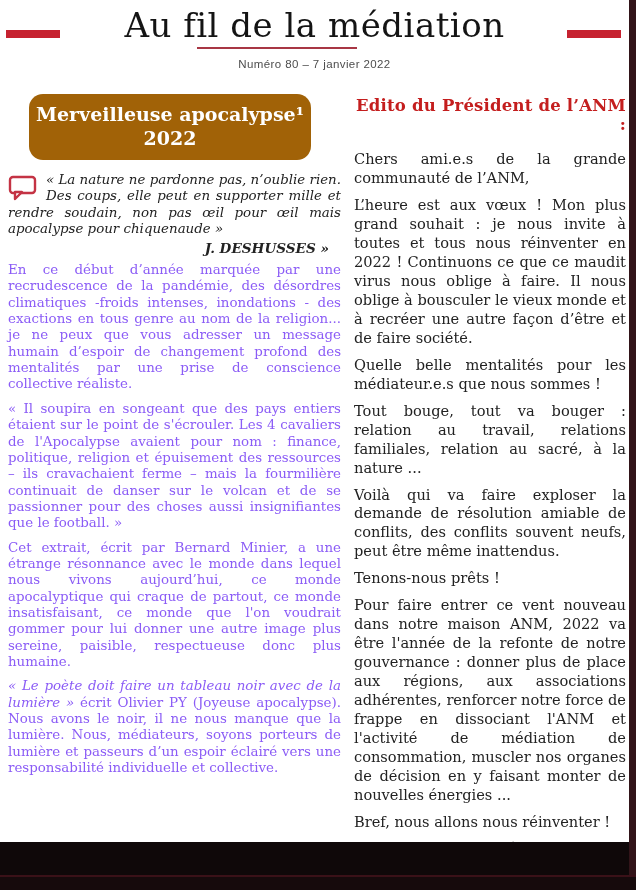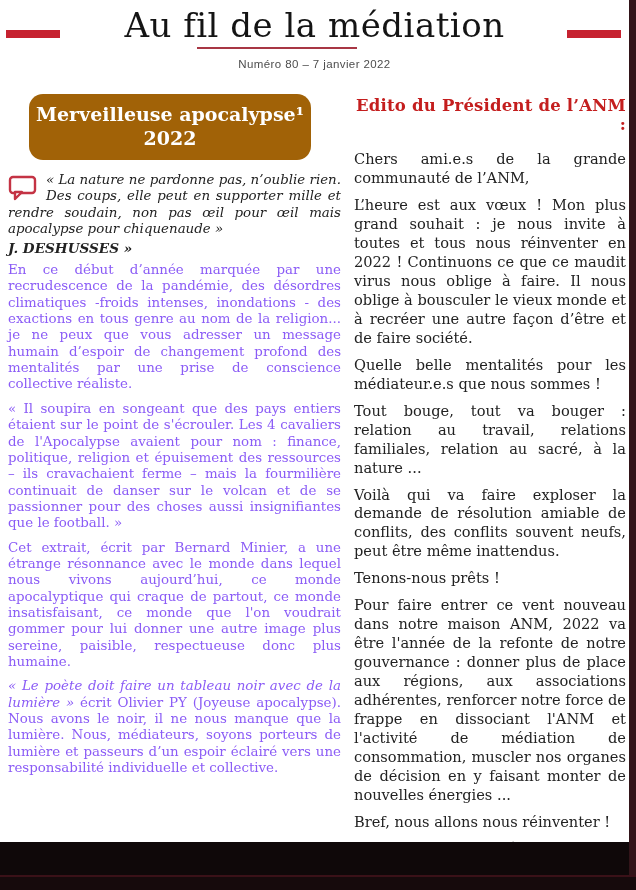--- a/index.html
+++ b/index.html
@@ -41,21 +41,21 @@
     font-family:"DejaVu Serif",serif;font-weight:700;
     font-size:19px;line-height:1.28;padding:8px 4px 9px;
   }
   .quote-block{margin:8px 0 2px;}
   .bubble{float:left;margin:3px 8px 2px 0;width:30px;height:26px;}
   .quote-text{
     font-style:italic;font-size:13.4px;line-height:1.24;
     text-align:justify;color:#222;margin:0;
   }
   .quote-author{
-    font-style:italic;font-weight:600;
+    text-align:right;font-style:italic;font-weight:600;
     font-size:13.6px;color:#222;margin:2px 12px 6px 0;
   }
   .body-p{
     font-size:13.4px;line-height:1.22;text-align:justify;
     color:#8b5cf6;margin:0 0 8px;
   }
   .italic{font-style:italic;}
   
   .edito-heading{
     color:#c41e1e;font-weight:700;text-align:right;

